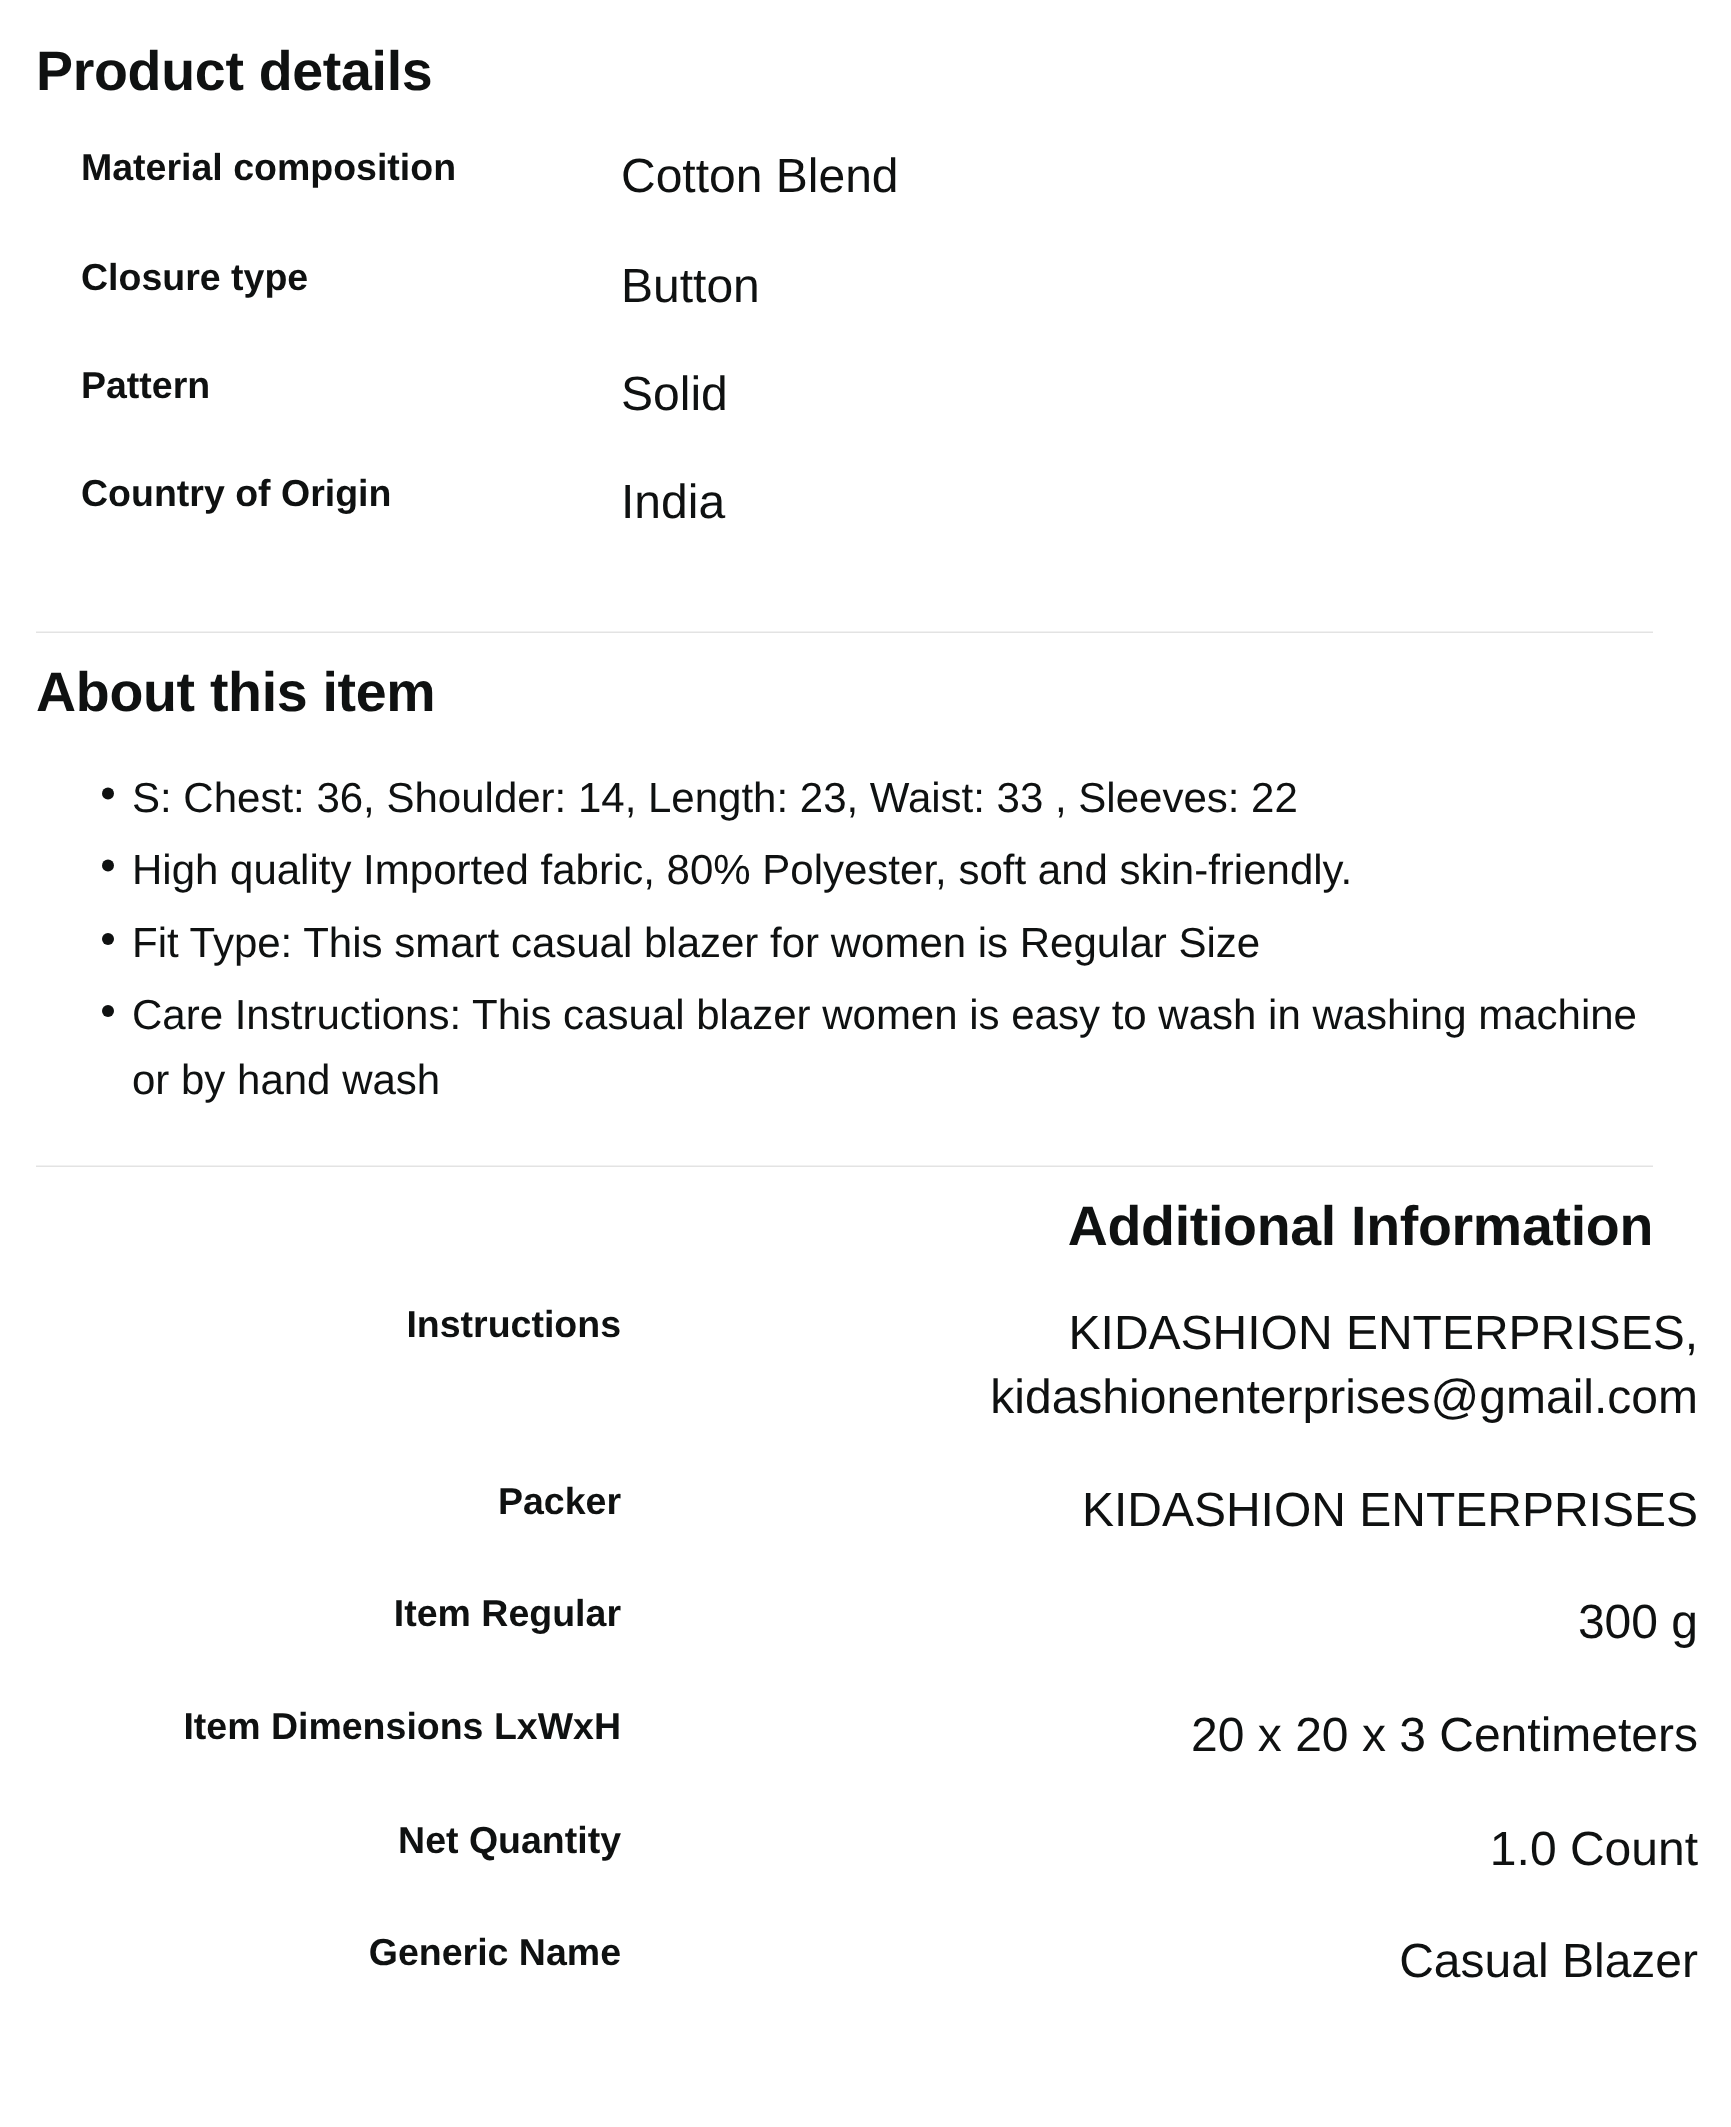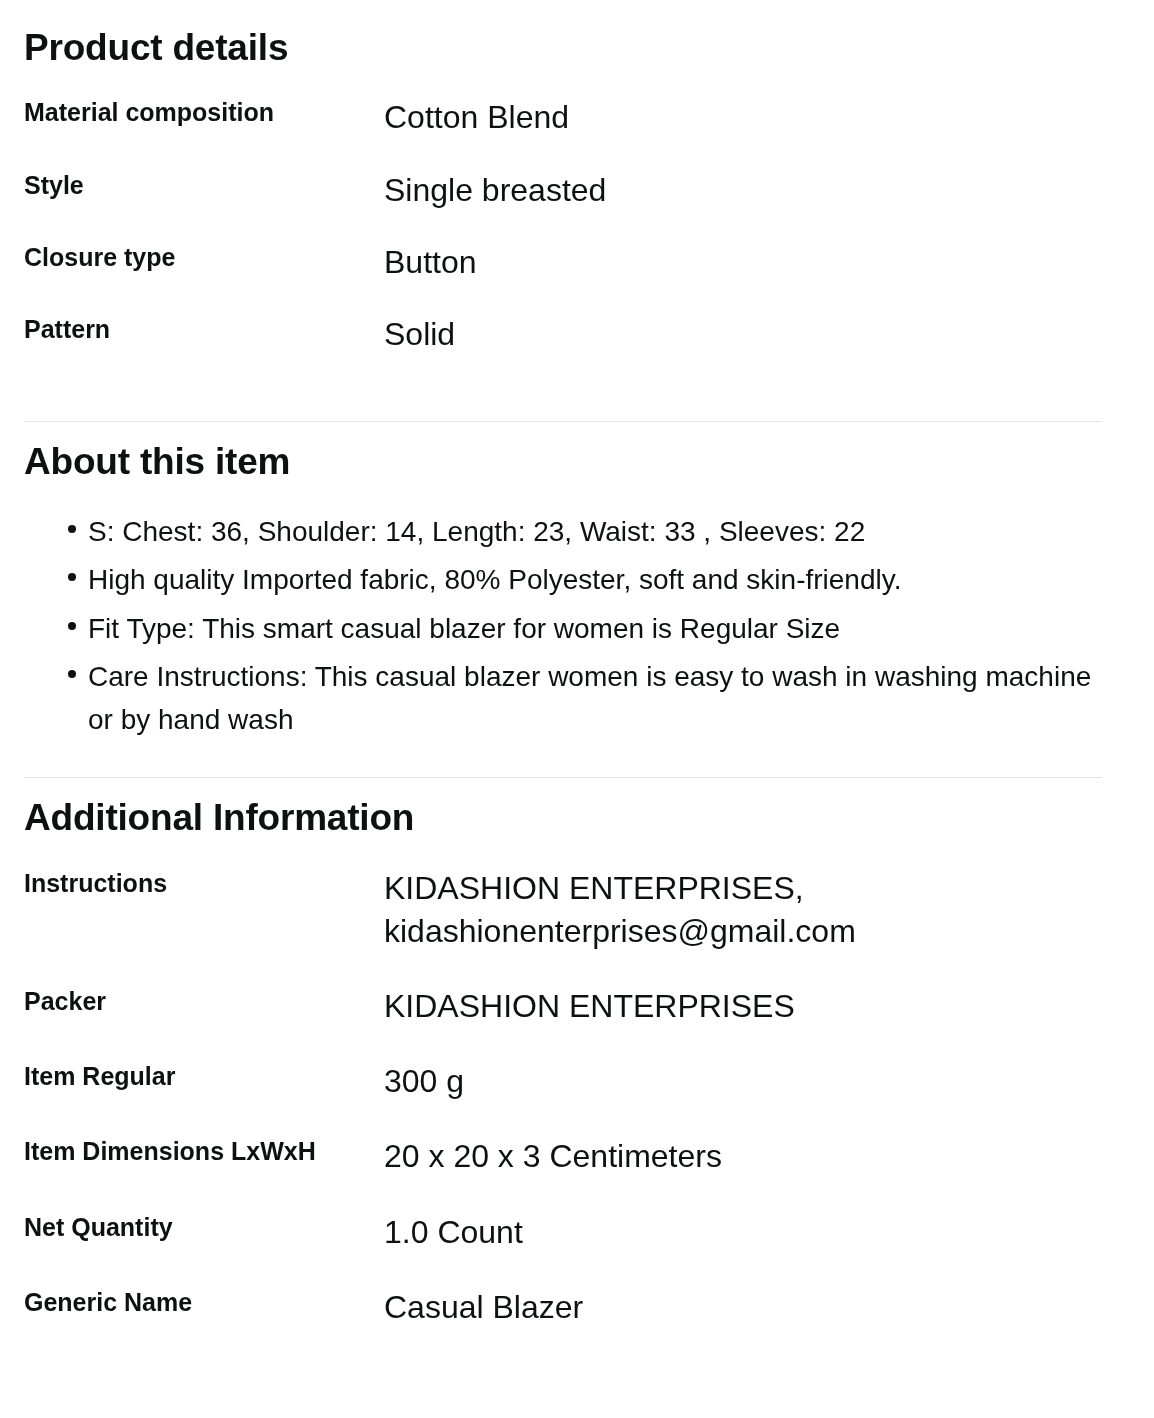--- a/index.html
+++ b/index.html
@@ -23,20 +23,21 @@
     font-size: 37px;
     line-height: 1.2;
     font-weight: 700;
     margin: 18px 0 26px 0;
     letter-spacing: -0.2px;
     color: #0f1111;
   }
   .spec-table {
     width: 100%;
     border-collapse: collapse;
+    margin-left: 30px;
   }
   .spec-table tr {
     vertical-align: top;
   }
   .spec-key {
     font-size: 25px;
     font-weight: 700;
     line-height: 1.3;
     padding: 0 0 29px 0;
     width: 360px;
@@ -76,46 +77,46 @@
     position: absolute;
     left: 0;
     top: 14px;
     width: 8px;
     height: 8px;
     border-radius: 50%;
     background: #0f1111;
   }
   .about-block { margin-bottom: 14px; }
   .details-block { margin-bottom: 6px; }
-  .addl-block { margin-top: 10px; }
+  .addl-block { margin-top: 10px; text-align: right; }
 </style>
 </head>
 <body>
 
 <div class="page">
 
   <section class="details-block">
     <h2 class="section-title">Product details</h2>
     <table class="spec-table">
       <tbody>
         <tr>
           <td class="spec-key">Material composition</td>
           <td class="spec-val">Cotton Blend</td>
         </tr>
         <tr>
-          <td class="spec-key">Style</td>
-          <td class="spec-val">Single breasted</td>
-        </tr>
-        <tr>
           <td class="spec-key">Closure type</td>
           <td class="spec-val">Button</td>
         </tr>
         <tr>
           <td class="spec-key">Pattern</td>
           <td class="spec-val">Solid</td>
+        </tr>
+        <tr>
+          <td class="spec-key">Country of Origin</td>
+          <td class="spec-val">India</td>
         </tr>
       </tbody>
     </table>
   </section>
 
   <hr class="divider">
 
   <section class="about-block">
     <h2 class="section-title">About this item</h2>
     <ul class="bullets">

